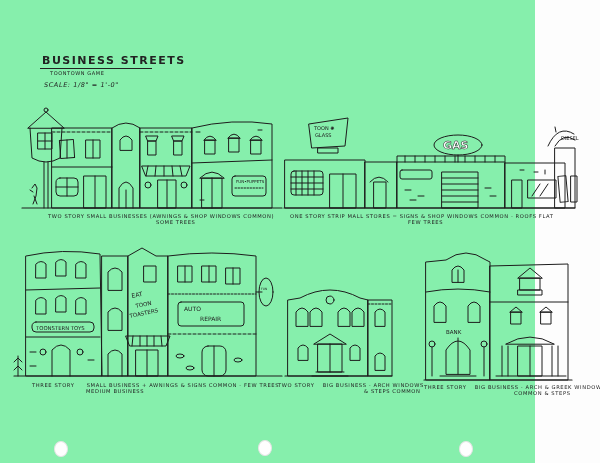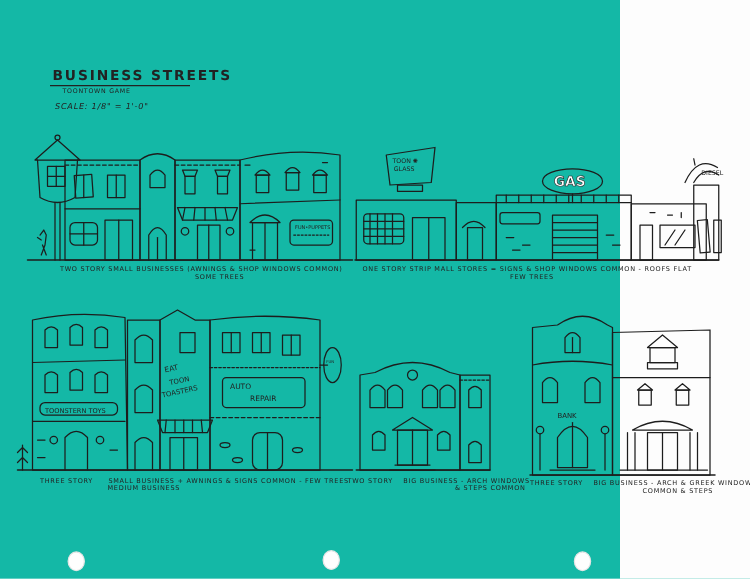--- a/index.html
+++ b/index.html
@@ -1,18 +1,18 @@
 <!DOCTYPE html>
 <html><head>
 <meta charset="utf-8">
 <style>
   html, body { margin:0; padding:0; }
   body { width:600px; height:463px; background:#fdfdfd; position:relative; overflow:hidden;
          font-family:"Liberation Sans", sans-serif; color:#1a1a1a; }
-  .sheet { position:absolute; left:0; top:0; width:496px; height:463px; background:#14b8a6; }
+  .sheet { position:absolute; left:0; top:0; width:535px; height:463px; background:#86efac; }
   .hand { font-family:"DejaVu Sans", sans-serif; text-transform:uppercase; letter-spacing:0.6px; color:#222; }
   #title { position:absolute; left:42px; top:54px; font-size:11px; font-weight:bold; letter-spacing:1.5px; font-variant:small-caps; }
   #title-underline { position:absolute; left:40px; top:68px; width:112px; height:1px; background:#222; }
   #subtitle { position:absolute; left:50px; top:70px; font-size:5px; }
   #scale { position:absolute; left:44px; top:81px; font-size:6.5px; font-style:italic; }
   .caption { position:absolute; font-size:5.2px; line-height:6px; white-space:nowrap; }
   .caption .sub { display:block; }
   svg.art { position:absolute; left:0; top:0; }
   .hole { position:absolute; width:12px; height:14px; border-radius:50%; border:1px solid #e4e4e4; background:#fefefe; }
 </style>

